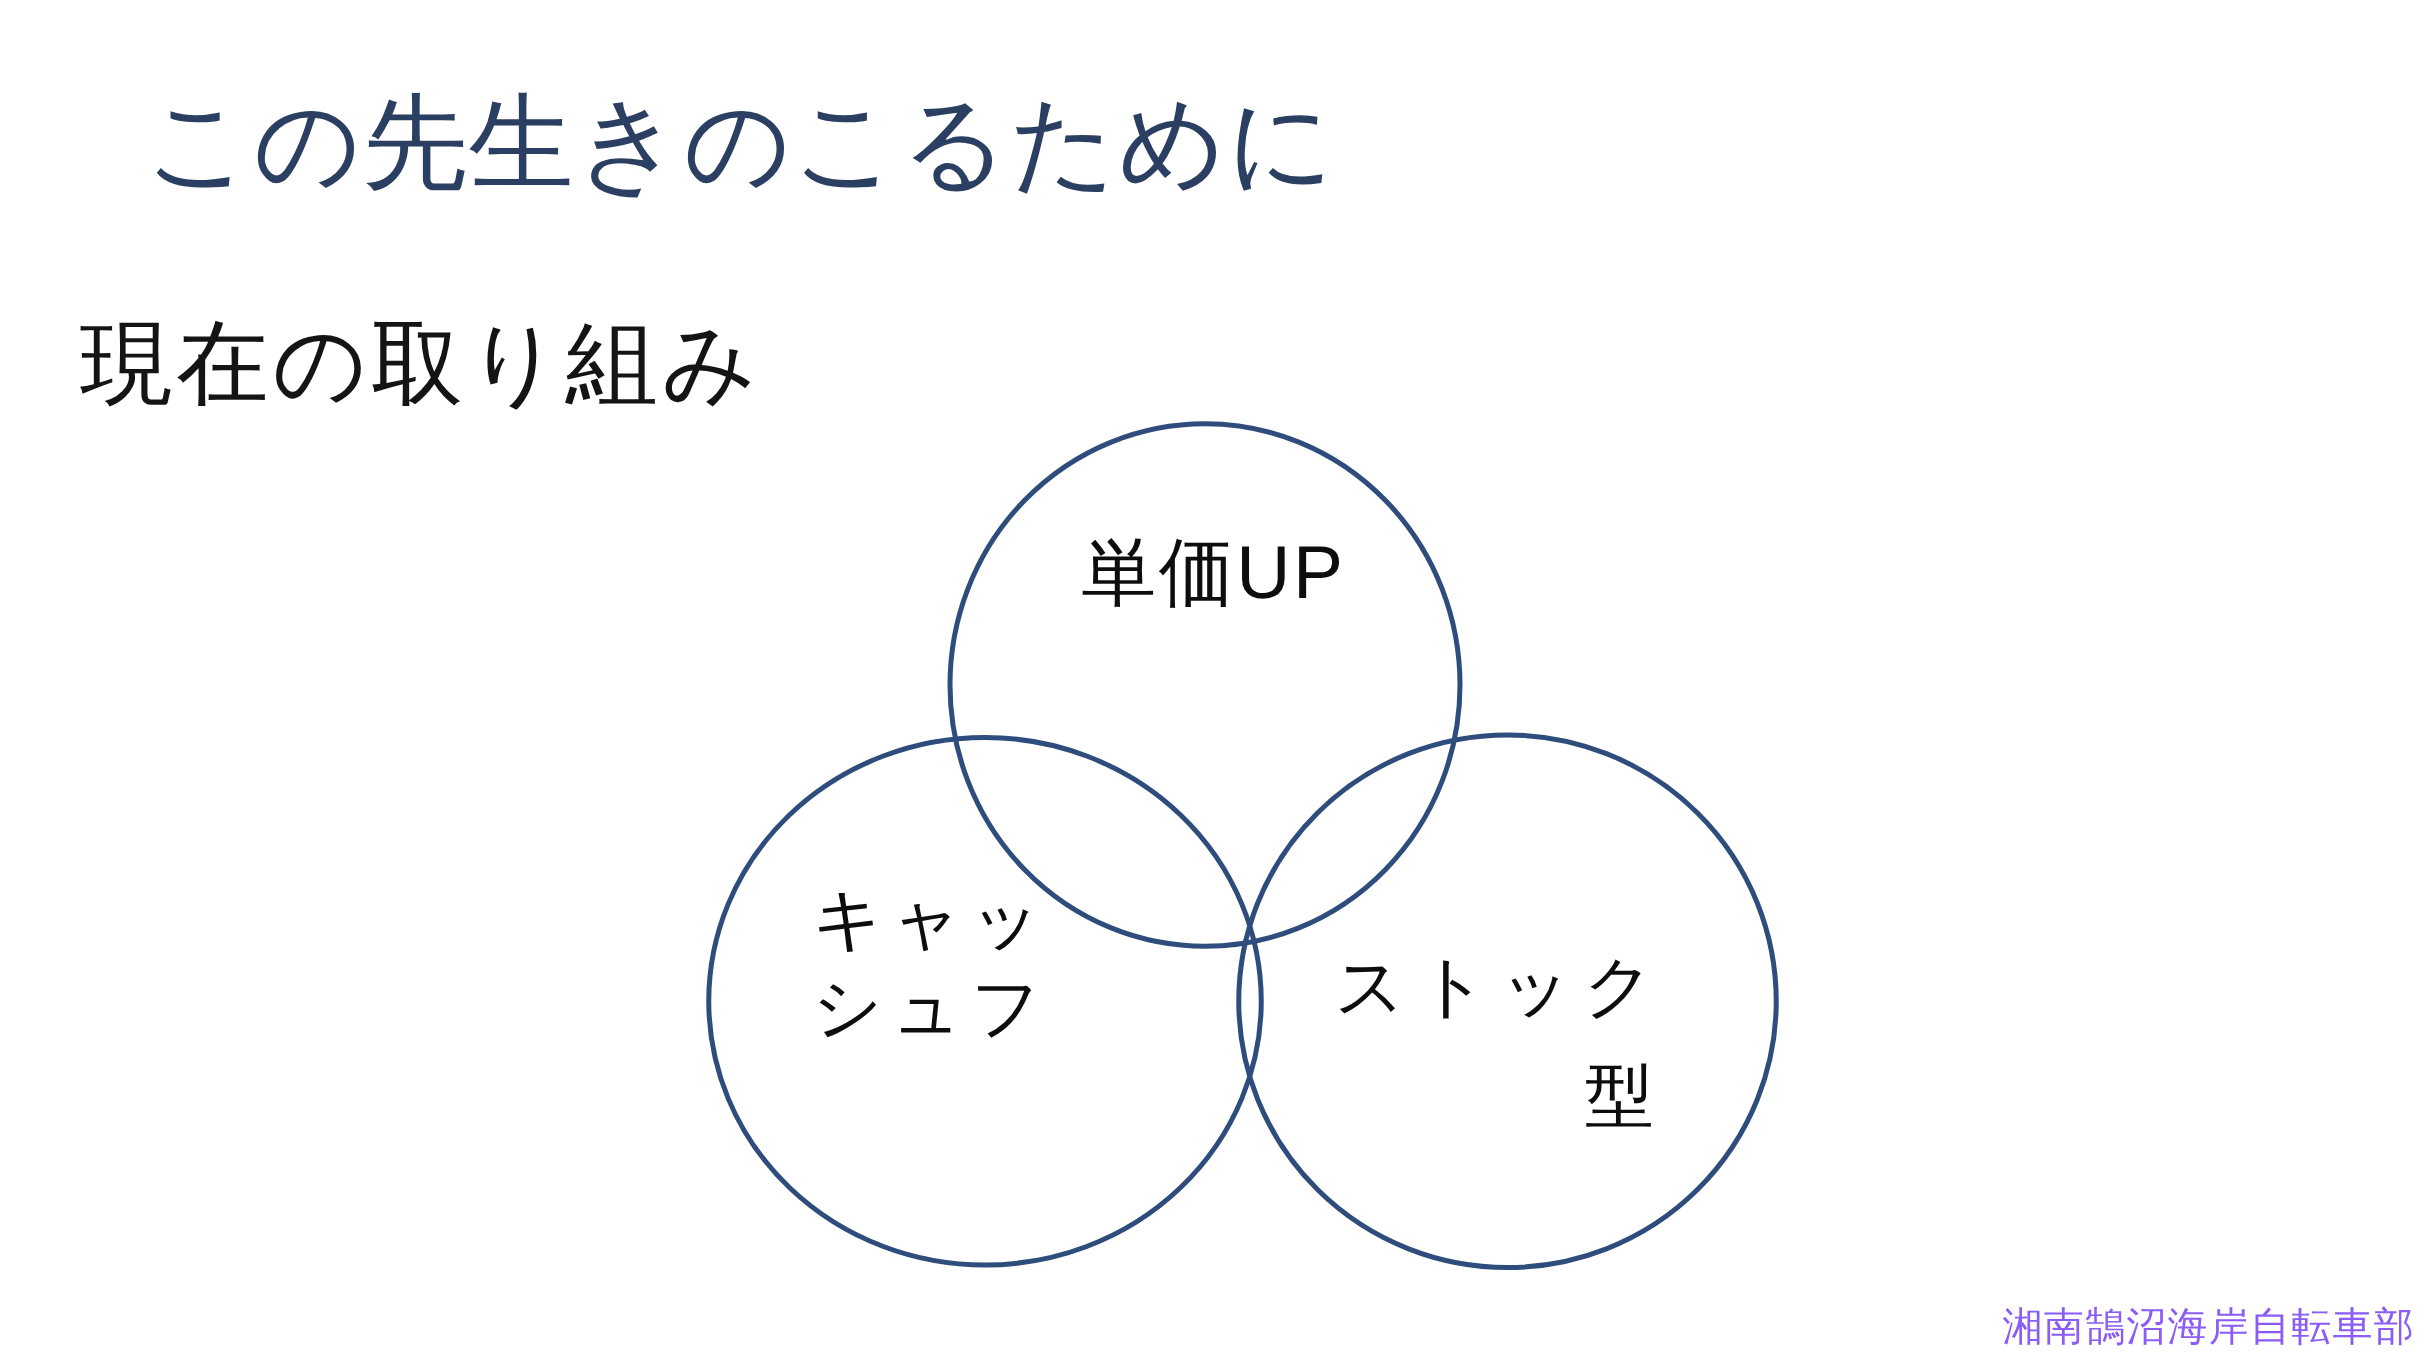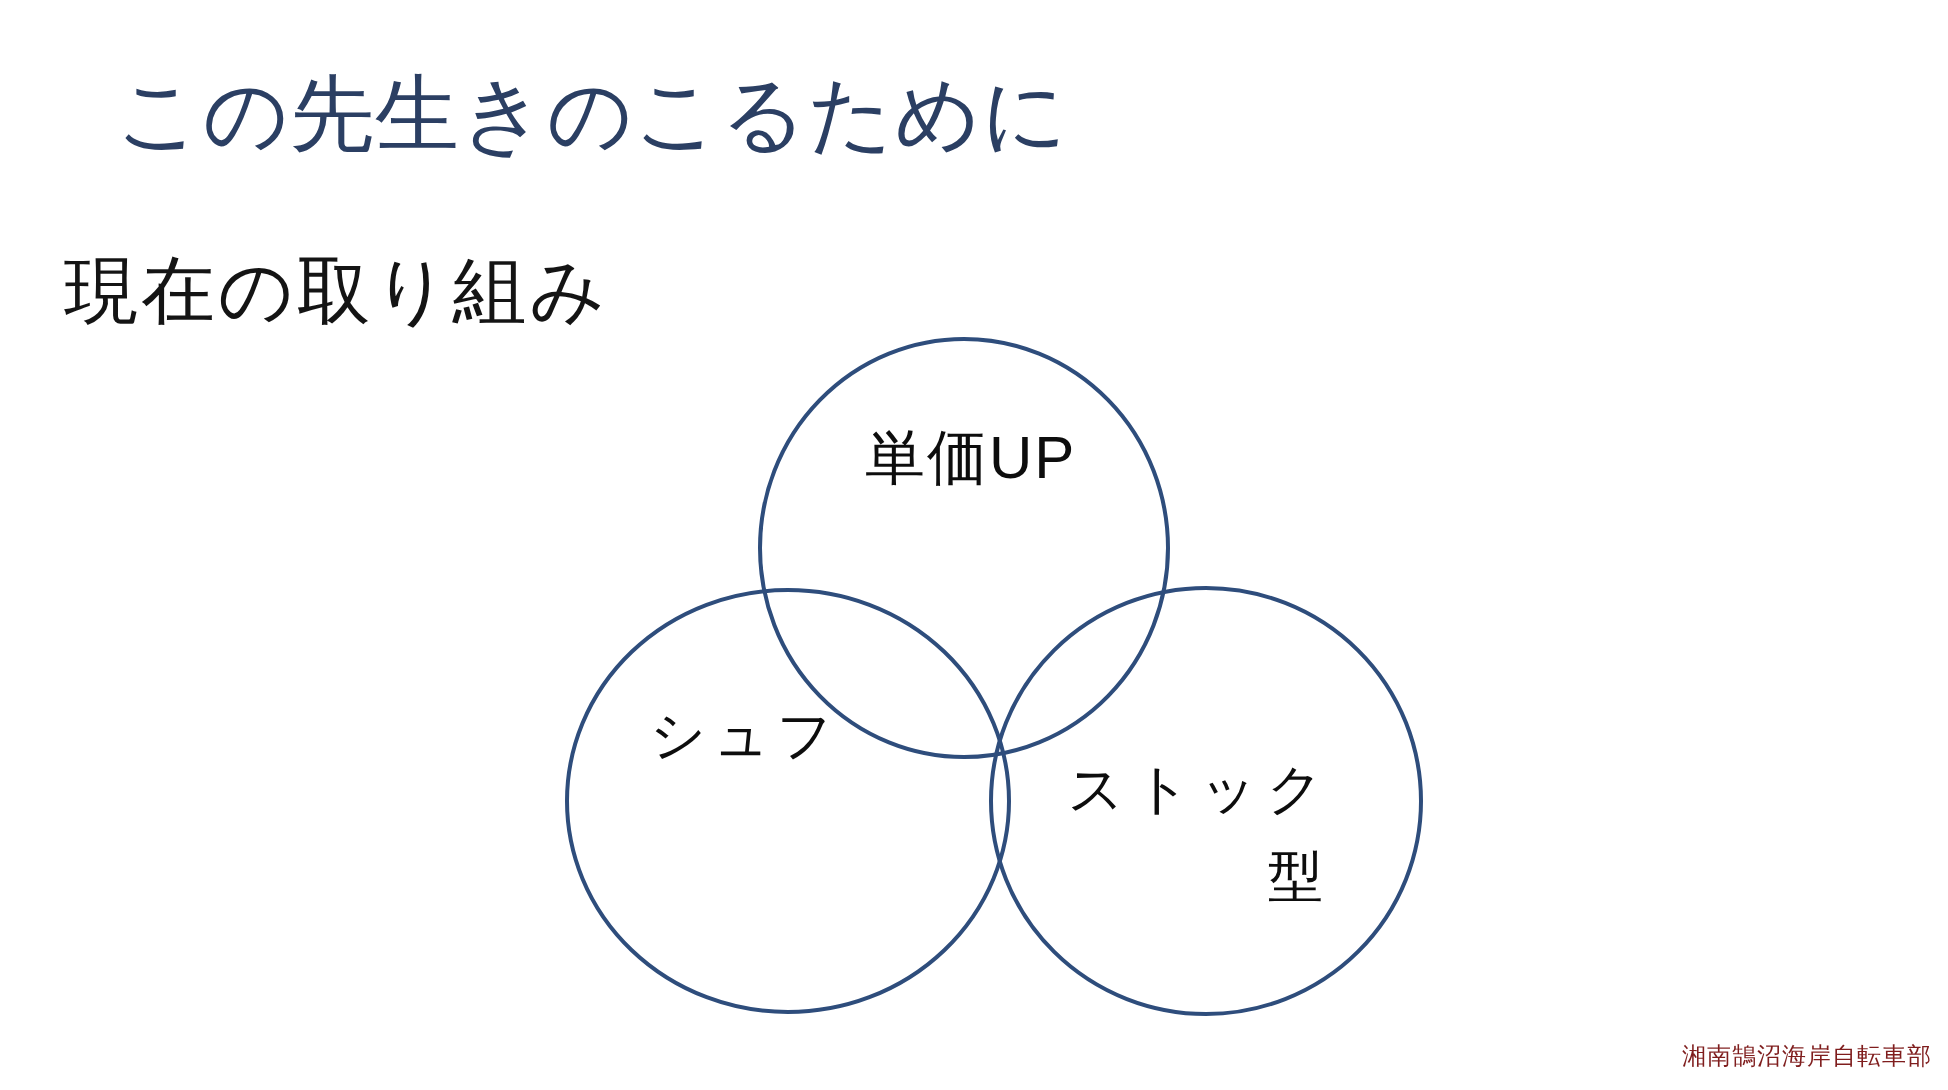--- a/index.html
+++ b/index.html
@@ -69,22 +69,22 @@
     letter-spacing: 10px;
     text-align: right;
   }
   .label-stock .line, .label-cash .line {
     display: block;
   }
   .footer-credit {
     position: absolute;
     right: 16px;
     top: 1040px;
-    font-size: 24px;
-    color: #7f1d1d;
+    font-size: 32px;
+    color: #8b5cf6;
     letter-spacing: 1px;
     white-space: nowrap;
   }
 </style>
 </head>
 <body>
 
 <div class="slide">
 
   <div class="slide-title" style="color: rgb(43, 63, 99);">この先生きのこるために</div>
@@ -93,20 +93,21 @@
 
   <svg class="venn-svg" viewBox="0 0 1948 1090" xmlns="http://www.w3.org/2000/svg">
       <ellipse cx="964" cy="548" rx="204" ry="209" fill="none" stroke="#2e4d7c" stroke-width="4"></ellipse>
       <ellipse cx="788" cy="801" rx="221" ry="211" fill="none" stroke="#2e4d7c" stroke-width="4"></ellipse>
       <ellipse cx="1206" cy="801" rx="215" ry="213" fill="none" stroke="#2e4d7c" stroke-width="4"></ellipse>
     </svg>
 
   <div class="venn-label label-top" style="color: rgb(13, 13, 13);">単価UP</div>
 
   <div class="venn-label label-cash" style="color: rgb(13, 13, 13);">
+    <span class="line">キャッ</span>
     <span class="line">シュフ</span>
   </div>
 
   <div class="venn-label label-stock" style="color: rgb(13, 13, 13);">
     <span class="line">ストック</span>
     <span class="line">型</span>
   </div>
 
   <div class="footer-credit">湘南鵠沼海岸自転車部</div>
 

